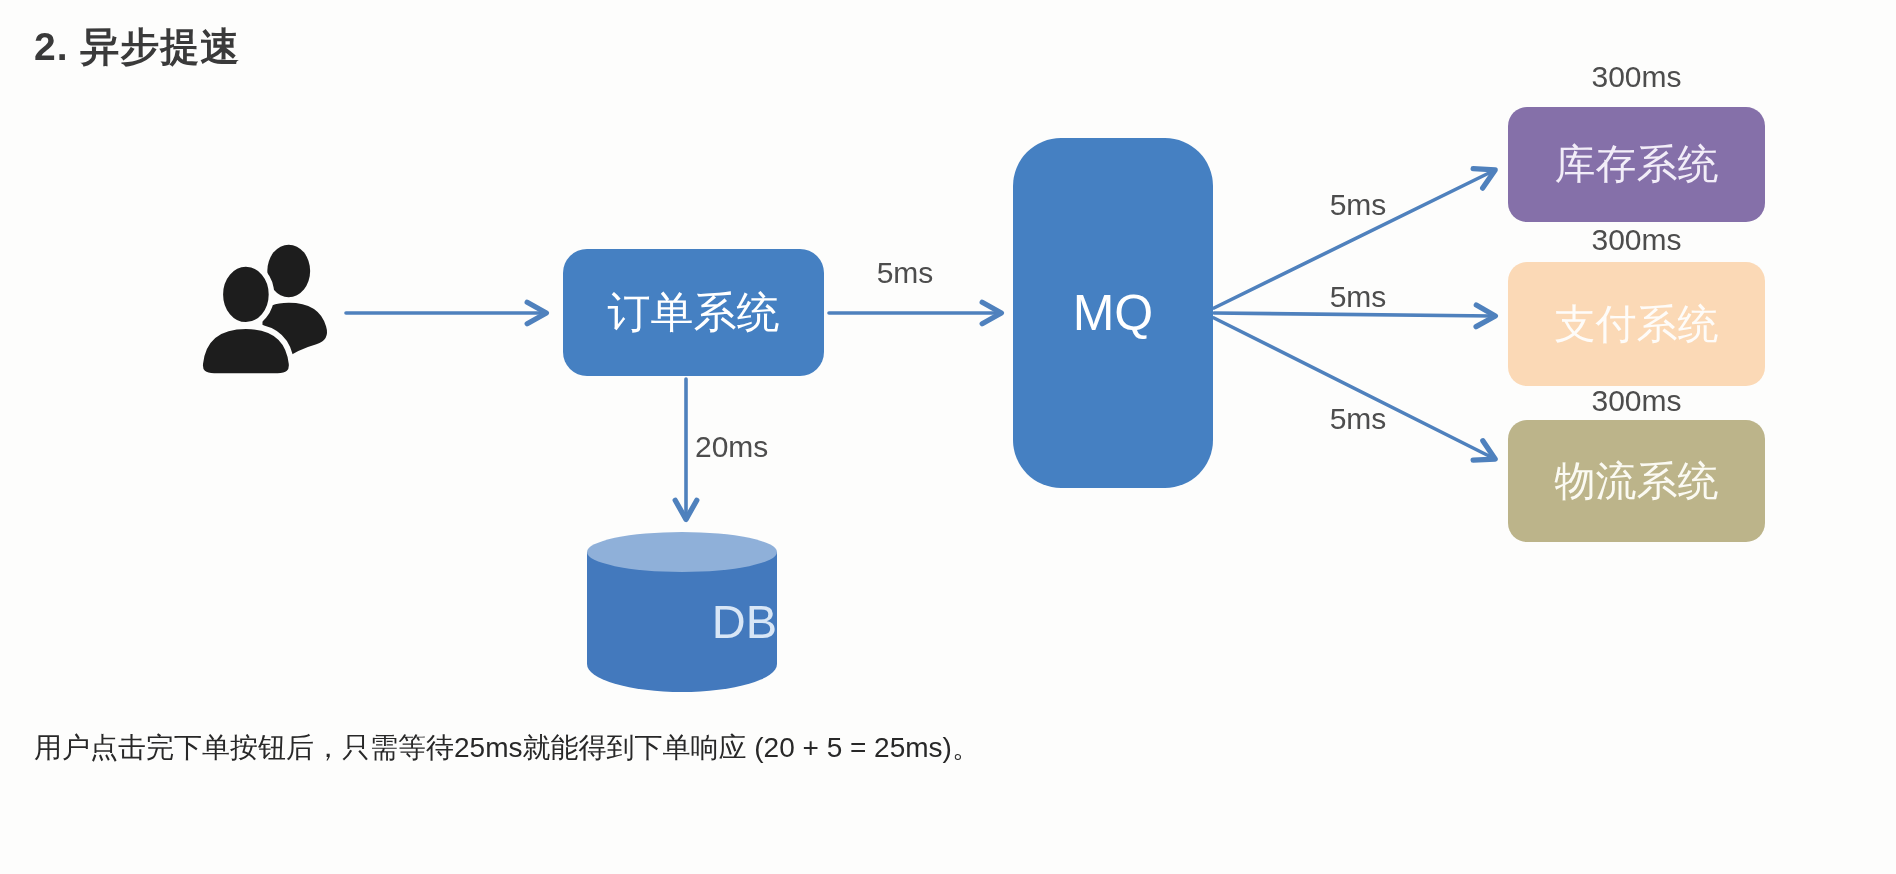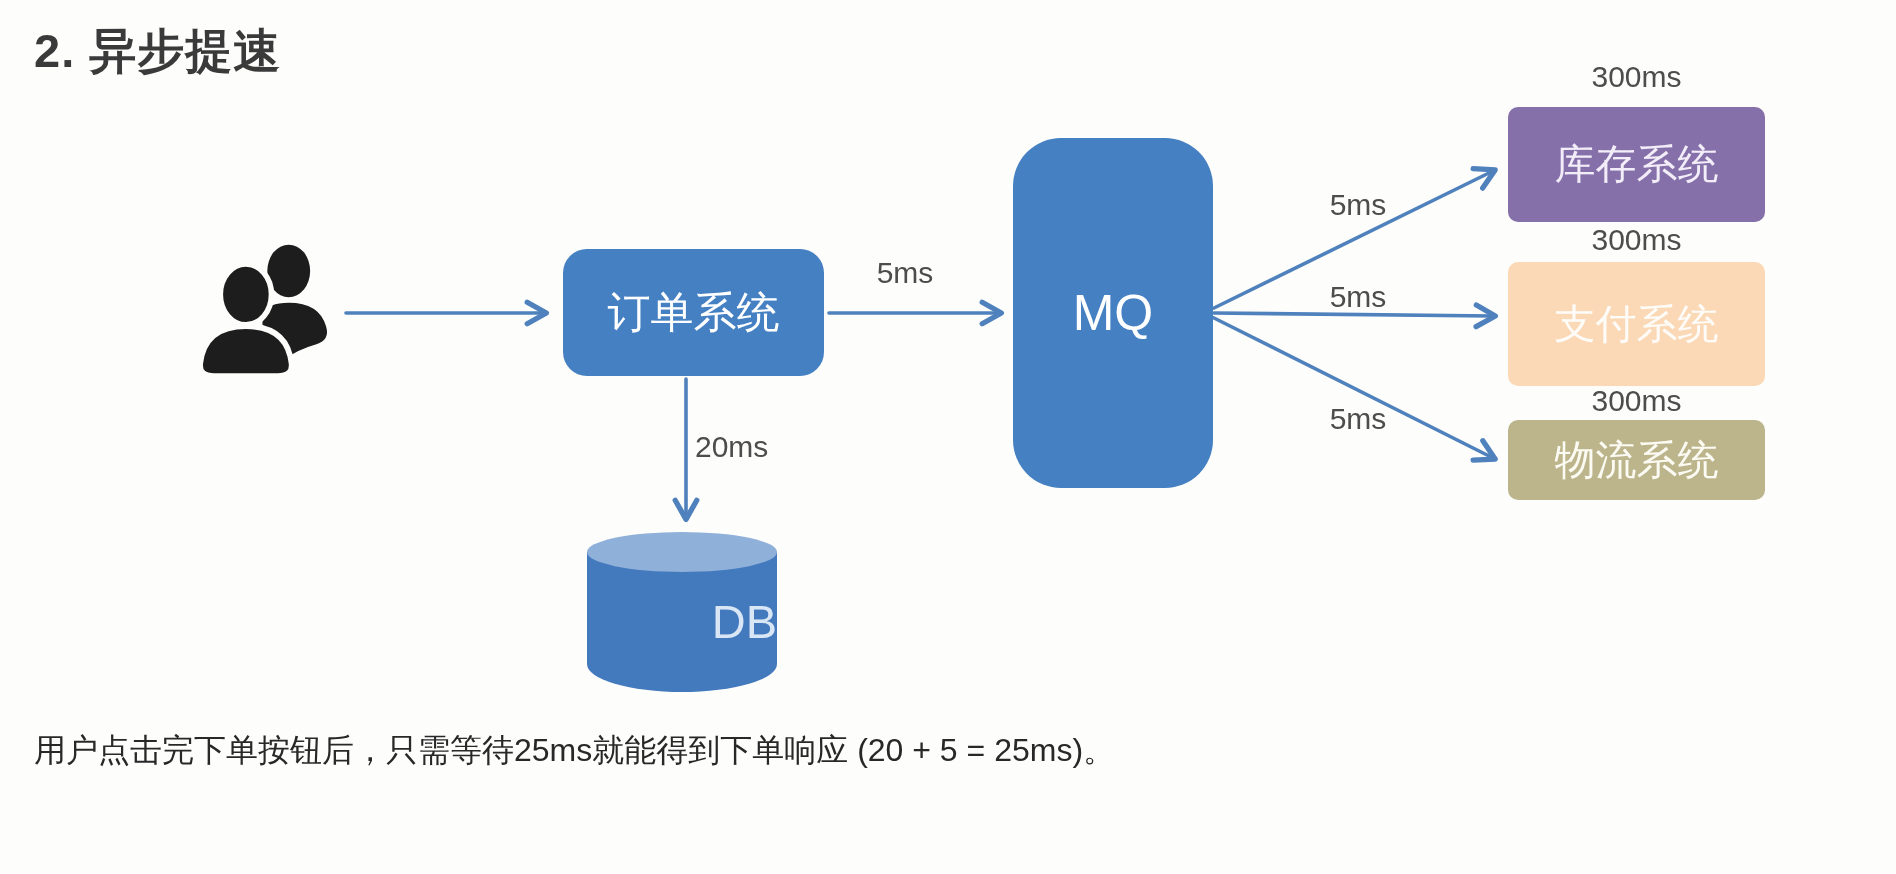--- a/index.html
+++ b/index.html
@@ -4,39 +4,39 @@
 <style>
   * { margin:0; padding:0; box-sizing:border-box; }
   html,body { background:#e9e9e9; }
   body { font-family:"Liberation Sans","DejaVu Sans",sans-serif; }
   .stage {
     position:relative; width:1896px; height:874px;
     background:#fdfdfc; overflow:hidden;
   }
   .page-title {
     position:absolute; left:34px; top:20px;
-    font-size:47px; font-weight:700; color:#3a3a3a; letter-spacing:1px;
+    font-size:39px; font-weight:700; color:#3a3a3a; letter-spacing:1px;
   }
   
   .node {
     position:absolute; display:flex; align-items:center; justify-content:center;
     color:#ffffff;
   }
   .node-order {
     left:563px; top:249px; width:261px; height:127px;
     background:#4580c2; border-radius:24px; font-size:43px;
   }
   .node-mq {
     left:1013px; top:138px; width:200px; height:350px;
     background:#4580c2; border-radius:48px; font-size:50px;
   }
-  .node-right { left:1508px; width:257px; border-radius:10px; font-size:41px; }
+  .node-right { left:1508px; width:257px; border-radius:19px; font-size:41px; }
   .node-inventory { top:107px; height:115px; background:#8570a9; color:#f2edf8; }
   .node-payment   { top:262px; height:124px; background:#fbd9b6; color:#fefcf9; }
-  .node-logistics { top:420px; height:80px; background:#bcb48a; color:#fbfaf3; }
+  .node-logistics { top:420px; height:122px; background:#bcb48a; color:#fbfaf3; }
   
   .time-label, .edge-label {
     position:absolute; color:#4d4d4d; text-align:center;
   }
   .time-label { width:257px; left:1508px; font-size:30px; }
   .time-inventory { top:60px; }
   .time-payment   { top:223px; }
   .time-logistics { top:384px; }
   .edge-label { font-size:30px; }
   .lbl-order-mq     { left:855px;  top:256px; width:100px; }
@@ -58,21 +58,21 @@
     background:#8fb0d9; border-radius:50%;
   }
   .db-label {
     position:absolute; left:0; right:0; top:62px; text-align:right;
     font-size:47px; color:#d8e6f6;
   }
   
   .arrows { position:absolute; left:0; top:0; width:1896px; height:874px; pointer-events:none; }
   
   .note { position:absolute; left:34px; }
-  .note-1 { top:729px; font-size:32px; color:#282828; }
+  .note-1 { top:729px; font-size:28px; color:#282828; }
   .note-2 { top:793px; font-size:31px; color:#e03a2a; }
 </style>
 </head>
 <body>
 
 <div class="stage">
 
   <div class="page-title">2. 异步提速</div>
 
   <svg class="arrows" viewBox="0 0 1896 874">

